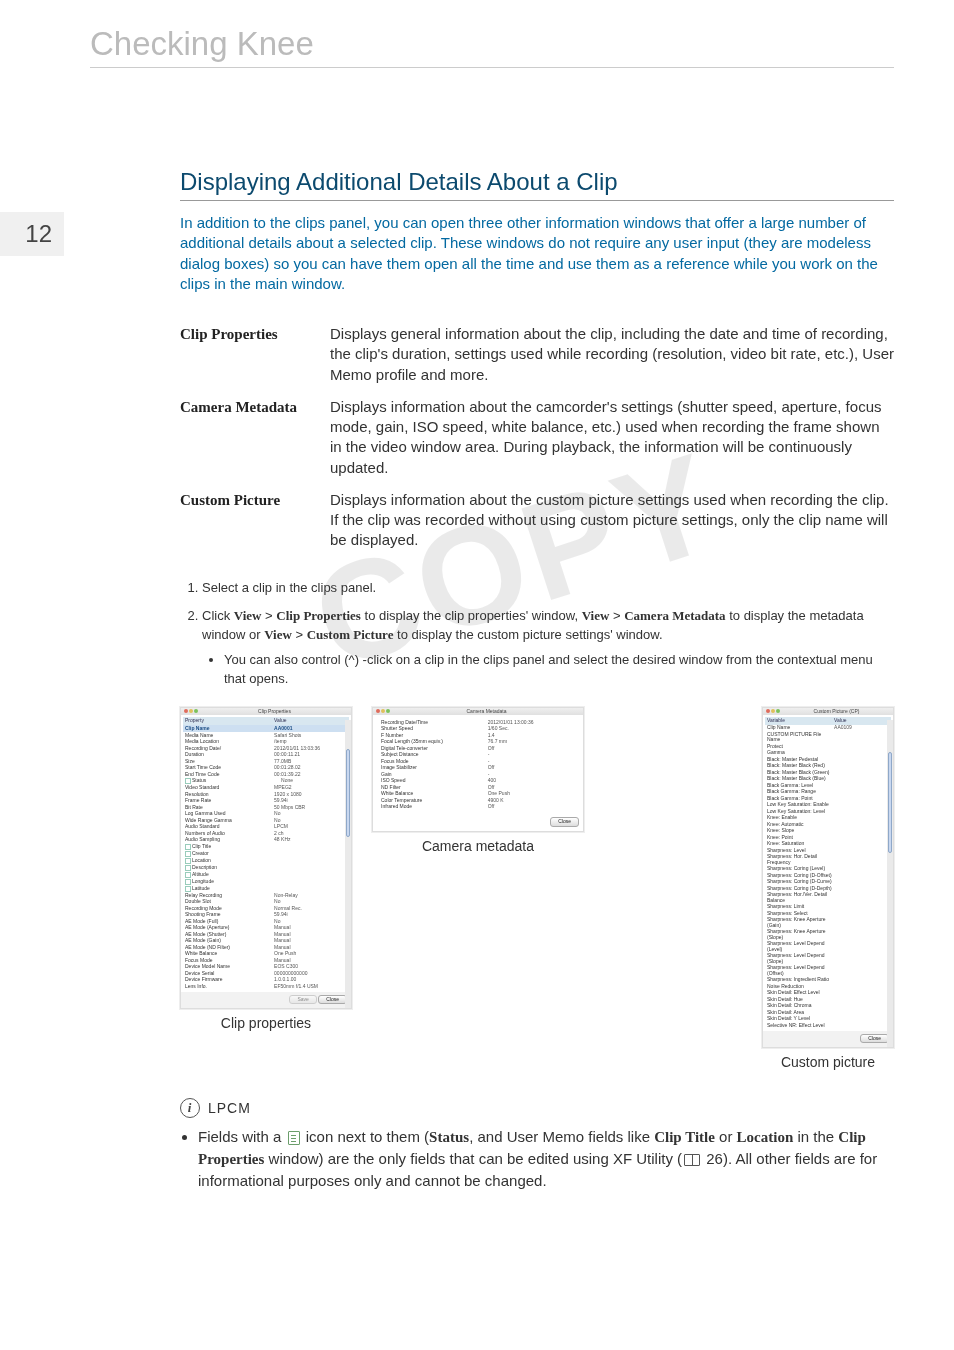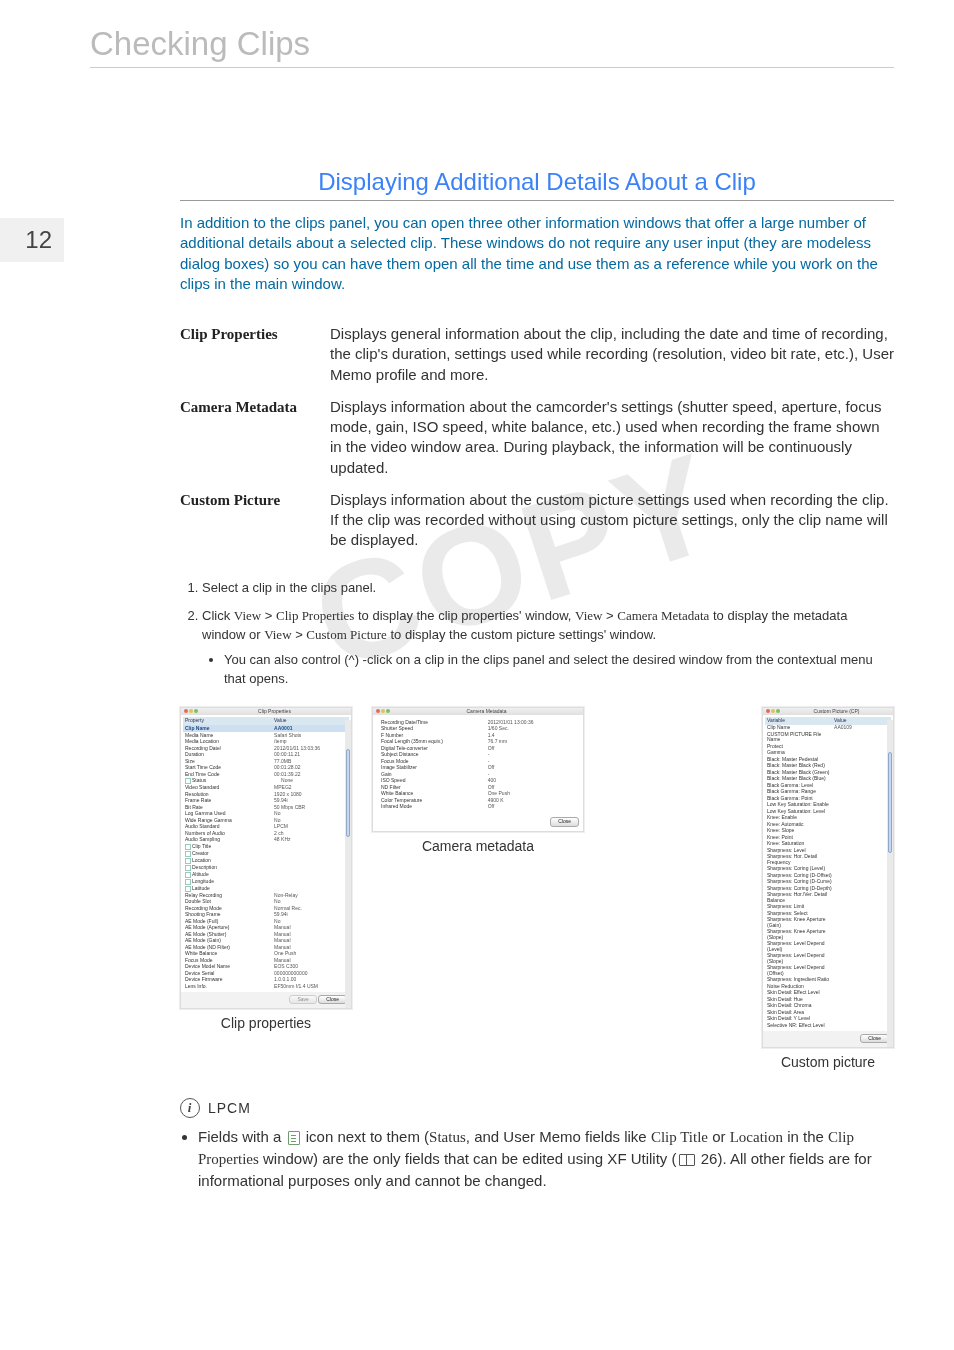--- a/index.html
+++ b/index.html
@@ -20,36 +20,35 @@
     font-weight: 400;
     padding: 25px 0 4px 0;
   }
   .content-wrap {
     position: relative;
     padding: 100px 60px 40px 180px;
   }
   .page-number-box {
     position: absolute;
     left: 0;
-    top: 150px;
+    top: 144px;
     background: #f0f0f0;
     color: #444;
     font-size: 24px;
     padding: 8px 12px 8px 22px;
     width: 30px;
     text-align: right;
   }
   .section-heading {
     font-size: 24px;
-    color: #3b82f6;
+    color: #0c4a6e;
     font-weight: 400;
     margin: 0 0 6px 0;
     border-bottom: 1px solid #999;
     padding-bottom: 4px;
-    text-align: center;
   }
   .intro-para {
     font-size: 15px;
     line-height: 1.35;
     color: #0369a1;
     margin: 12px 0 24px 0;
   }
   .info-table {
     width: 100%;
     font-size: 15px;
@@ -75,21 +74,21 @@
   ol.steps li {
     margin-bottom: 10px;
   }
   ul.sub {
     list-style: disc;
     margin: 6px 0 0 0;
     padding-left: 22px;
   }
   .serif-b {
     font-family: Georgia, 'Times New Roman', serif;
-    font-weight: normal;
+    font-weight: bold;
   }
   .watermark {
     position: absolute;
     left: 310px;
     top: 480px;
     font-size: 140px;
     color: #000;
     opacity: 0.08;
     transform: rotate(-18deg);
     font-weight: 700;
@@ -255,21 +254,21 @@
     list-style: disc;
     padding-left: 18px;
     margin:8px 0 0 0;
     line-height:1.4;
   }
 </style>
 </head>
 <body>
 
 <div class="header-line">
-  <div class="running-title">Checking Clips</div>
+  <div class="running-title">Checking Knee</div>
 </div>
 
 <span class="watermark">COPY</span>
 
 <div class="content-wrap">
   <div class="page-number-box">12</div>
 
   <h2 class="section-heading">Displaying Additional Details About a Clip</h2>
 
   <p class="intro-para">In addition to the clips panel, you can open three other information windows that offer a large number of additional details about a selected clip. These windows do not require any user input (they are modeless dialog boxes) so you can have them open all the time and use them as a reference while you work on the clips in the main window.</p>

